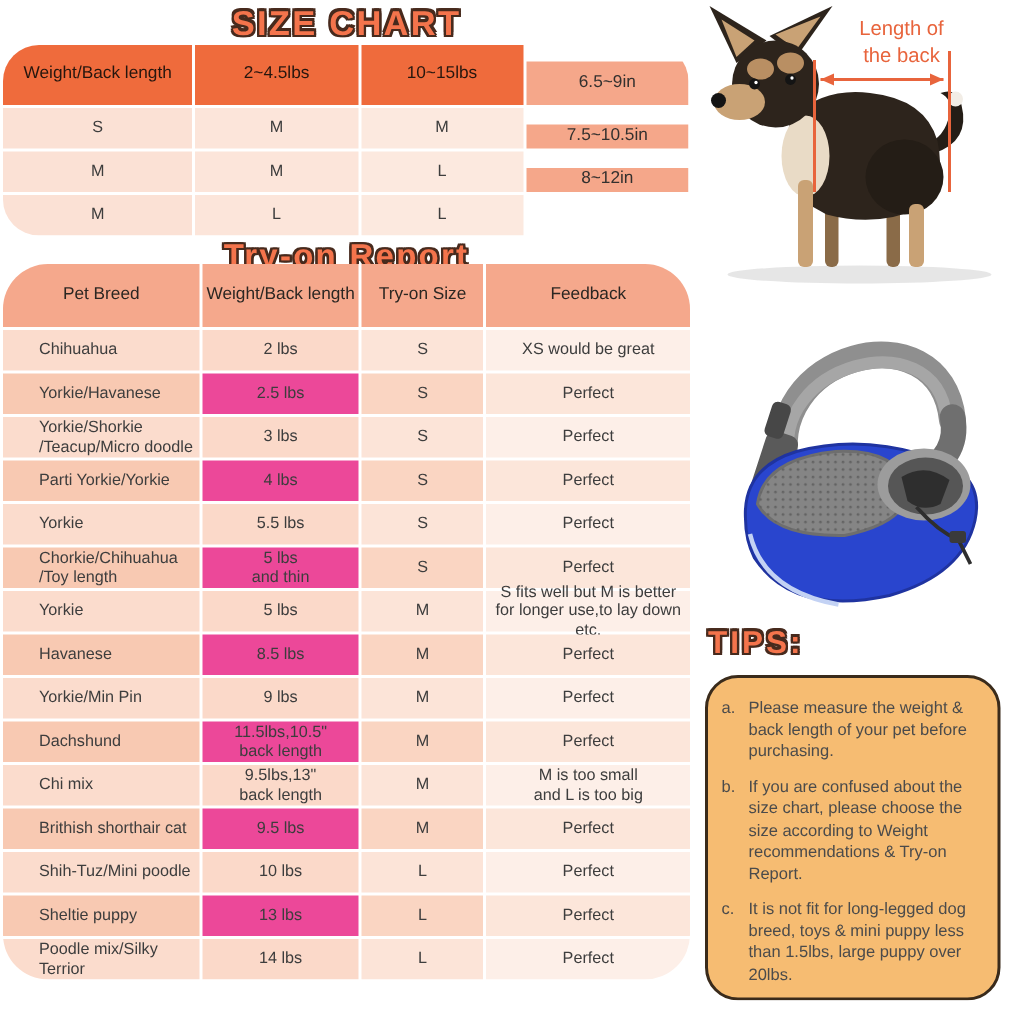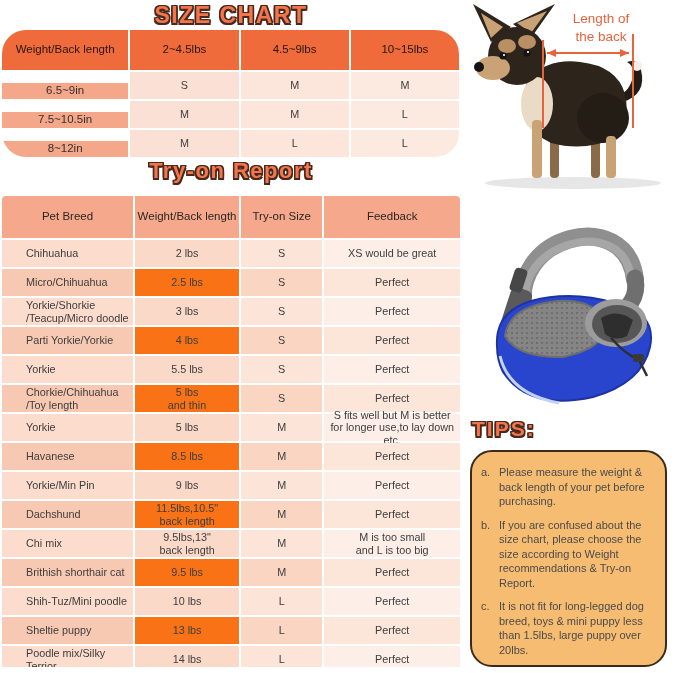--- a/index.html
+++ b/index.html
@@ -12,32 +12,32 @@
                  1.5px 1.5px 0 #472A1D,-1.5px 0 0 #472A1D,1.5px 0 0 #472A1D,
                  0 -1.5px 0 #472A1D,0 1.5px 0 #472A1D;}
   .size-title{top:2px;left:0;width:462px;text-align:center;font-size:23px;}
   .tryon-title{top:158px;left:0;width:462px;text-align:center;font-size:22px;}
   .tips-title{top:417px;left:472px;font-size:21px;letter-spacing:2px;}
 
   
   .grid-table{position:absolute;display:grid;gap:2px;background:#fff;overflow:hidden;}
   .size-table{left:2px;top:30px;width:457px;border-radius:24px;
     grid-template-columns:28fr 24fr 24fr 24fr;grid-template-rows:40px repeat(3,27px);}
-  .tryon-table{left:2px;top:196px;width:458px;border-radius:4px;
+  .tryon-table{left:2px;top:176px;width:458px;border-radius:30px;
     grid-template-columns:29fr 23fr 18fr 30fr;grid-template-rows:42px repeat(15,27px);}
   .cell{display:flex;align-items:center;justify-content:center;text-align:center;
         font-size:10.8px;color:#3d3d3d;white-space:pre-line;line-height:1.15;}
   .hcell{font-size:11.5px;color:#1f1f1f;}
   .sc-head{background:#EF6B3C;color:#26160e;}
   .sc-label{background:#F5A78A;color:#33302e;font-size:11.5px;margin-top:11px;}
   .sc-d2{background:#FBE1D5;} .sc-d3{background:#FCE5DA;} .sc-d4{background:#FCE9DF;}
   .t-head{background:#F5A88C;color:#2b2622;}
   .rA.col1{background:#FBDCCD;} .rA.col2{background:#FBD9C9;}
   .rA.col3{background:#FCE4D8;} .rA.col4{background:#FDEFE8;}
-  .rB.col1{background:#F8C9B2;} .rB.col2{background:#f97316;}
+  .rB.col1{background:#F8C9B2;} .rB.col2{background:#ec4899;}
   .rB.col3{background:#FAD5C2;} .rB.col4{background:#FCE6DA;}
   .breed{justify-content:flex-start;text-align:left;padding-left:24px;}
 
   
   .dog-wrap{position:absolute;left:455px;top:0;width:224px;height:192px;}
   .annotation{position:absolute;left:549px;top:10px;width:104px;text-align:center;
               color:#E8643C;font-size:13.5px;line-height:1.3;white-space:pre-line;}
   .bag-wrap{position:absolute;left:475px;top:196px;width:196px;height:228px;}
 
   
@@ -50,21 +50,20 @@
 </head>
 <body>
 
 <div class="page">
 
   <div class="bubble size-title">SIZE CHART</div>
 
   <div class="grid-table size-table">
     <div class="cell hcell sc-head">Weight/Back length</div>
     <div class="cell hcell sc-head">2~4.5lbs</div>
-    <div class="cell hcell sc-head">4.5~9lbs</div>
     <div class="cell hcell sc-head">10~15lbs</div>
 
     <div class="cell sc-label">6.5~9in</div>
     <div class="cell sc-d2">S</div>
     <div class="cell sc-d3">M</div>
     <div class="cell sc-d4">M</div>
 
     <div class="cell sc-label">7.5~10.5in</div>
     <div class="cell sc-d2">M</div>
     <div class="cell sc-d3">M</div>
@@ -82,21 +81,21 @@
     <div class="cell hcell t-head">Pet Breed</div>
     <div class="cell hcell t-head">Weight/Back length</div>
     <div class="cell hcell t-head">Try-on Size</div>
     <div class="cell hcell t-head">Feedback</div>
 
     <div class="cell rA col1 breed">Chihuahua</div>
     <div class="cell rA col2">2 lbs</div>
     <div class="cell rA col3">S</div>
     <div class="cell rA col4">XS would be great</div>
 
-    <div class="cell rB col1 breed">Micro/Chihuahua</div>
+    <div class="cell rB col1 breed">Yorkie/Havanese</div>
     <div class="cell rB col2">2.5 lbs</div>
     <div class="cell rB col3">S</div>
     <div class="cell rB col4">Perfect</div>
 
     <div class="cell rA col1 breed">Yorkie/Shorkie
 /Teacup/Micro doodle</div>
     <div class="cell rA col2">3 lbs</div>
     <div class="cell rA col3">S</div>
     <div class="cell rA col4">Perfect</div>
 

